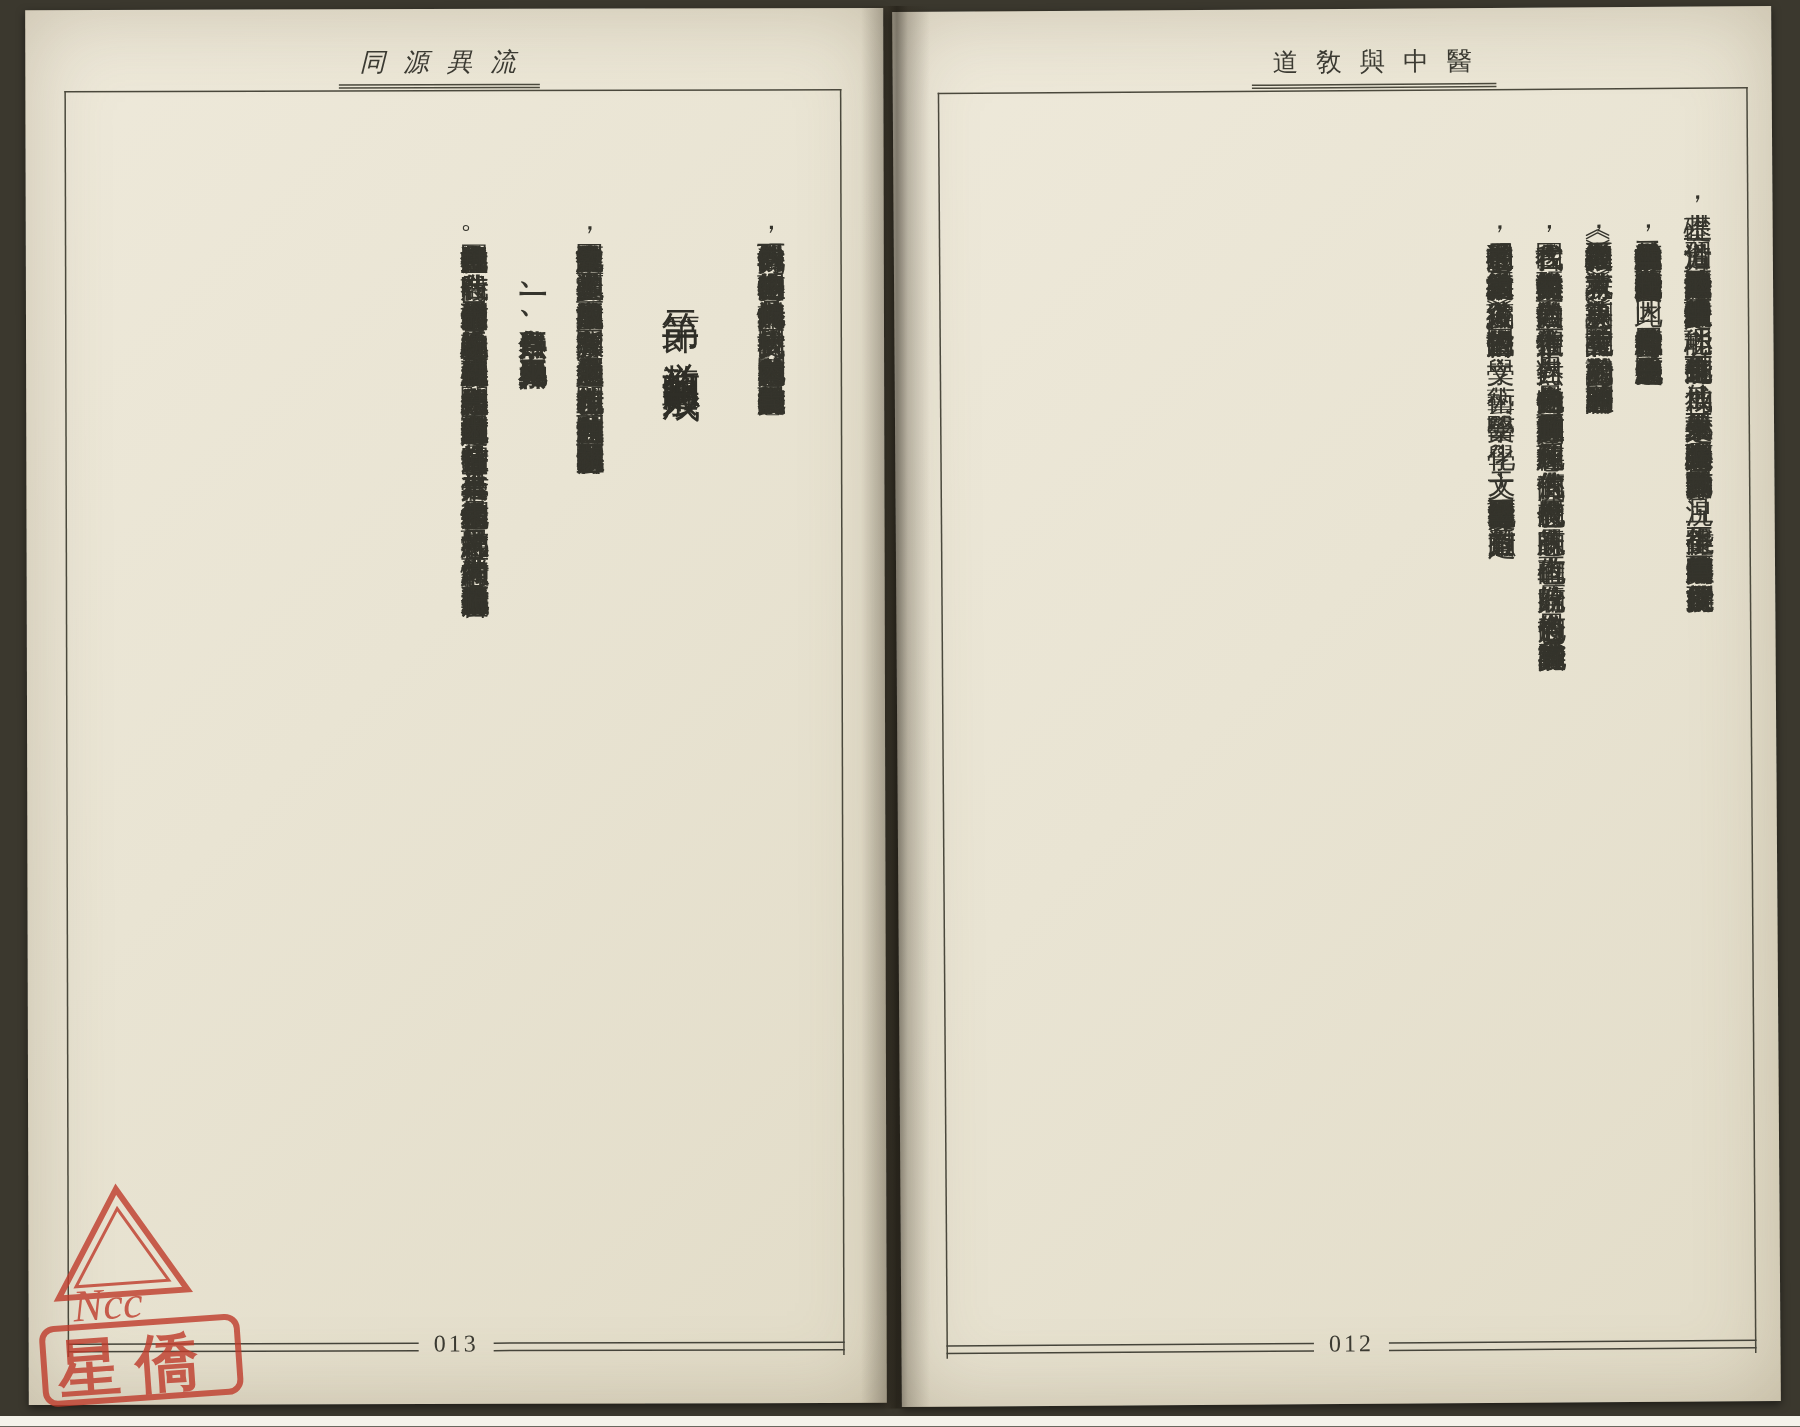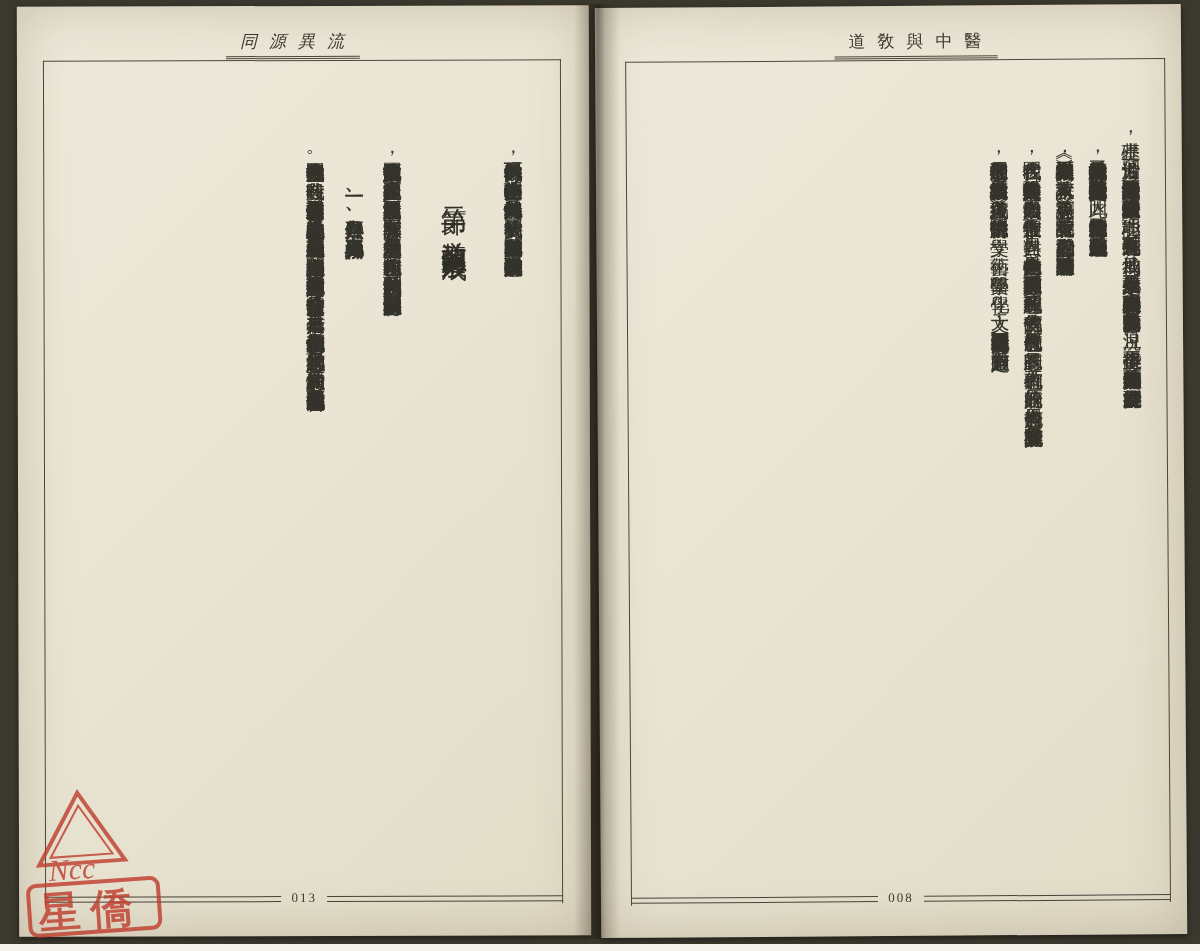--- a/index.html
+++ b/index.html
@@ -51,21 +51,21 @@
   }
   .footer{
     position:absolute;left:-1px;right:-1px;bottom:-3px;
     display:flex;align-items:center;
   }
   .rule{
     flex:1;height:4px;
     border-top:1.5px solid #45443a;border-bottom:1.5px solid #45443a;
   }
   .pagenum{
-    padding:0 10px;font-size:13px;letter-spacing:2px;color:#3b3a32;
+    padding:0 10px;font-size:16px;letter-spacing:2px;color:#3b3a32;
     transform:translateY(-1px);
     text-align:right;
   }
   .gutter{
     position:absolute;left:574px;top:4px;bottom:12px;width:46px;z-index:5;
     background:linear-gradient(to right,rgba(45,38,26,0) 0%,rgba(45,38,26,.30) 38%,rgba(25,20,12,.48) 52%,rgba(45,38,26,.22) 68%,rgba(45,38,26,0) 100%);
     pointer-events:none;
   }
   .stamp{
     position:absolute;left:20px;top:784px;width:142px;height:154px;z-index:6;
@@ -111,21 +111,21 @@
     <div class="frame">
       <div class="columns">
         <p class="para">基礎上，沿習方仙道、黃老道某些觀念和修持方法等而逐漸形成的。道敎相信人經過一定的修煉可以改變人體的生理、心理功能，有可能達到長生不死，成爲神仙。秦始皇尋求不死之藥，實際上是人類戀生的普遍心理，亦爲醫藥發展的基本動力，況且，長生雖不能得，由吐納等修煉而卻病延年又爲事實，故能得到一般群衆所支持。</p>
         <p class="para indent">由於道敎中幾乎全部繼承了古代的神仙方術，而這些神仙方術幾乎從一開始就與中醫藥學交織在一起，因此，道敎在繼承古代的神仙方術的同時，也繼承了歷史悠久的中醫藥學。</p>
         <p class="para indent">在早期道敎經典中如《太平經》，就有《草木方訣》、《灸刺訣》等專篇，記載了大量有關養生、治病的勸誡和處方，並論述了有關的醫學理論。</p>
         <p class="para indent">在我國古代，由於對自然科學並無專業研究，而道敎崇尙自然，道士在宗敎信仰下，對自然界，包括自身在內的生物界，反而有深刻的種種想像和理解，此種想像和理解，有古代流傳的，也有歷代發展的；旣有愚昧的，也有正確的；旣有原始的，也有適合於今日的。且有種種實踐的事實記錄。</p>
         <p class="para indent">在長期的發展過程中，道敎積累了大量的經籍文書，後多編入《道藏》，對於中國古代的哲學、文學、藝術、醫藥學、化學、天文、地理等方面曾發生過不同程度的影響，有過一定的貢獻。</p>
       </div>
       <div class="footer">
         <span class="rule"></span>
-        <span class="pagenum">008</span>
+        <span class="pagenum">012</span>
         <span class="rule"></span>
       </div>
     </div>
   </div>
 
   <div class="gutter"></div>
 
   <svg class="stamp" viewBox="0 0 142 154">
     <path d="M62 8 L105 78 L19 78 Z" fill="none" stroke="#bf3b2b" stroke-width="4"></path>
     <path d="M62 21 L93 71 L31 71 Z" fill="none" stroke="#bf3b2b" stroke-width="2"></path>

